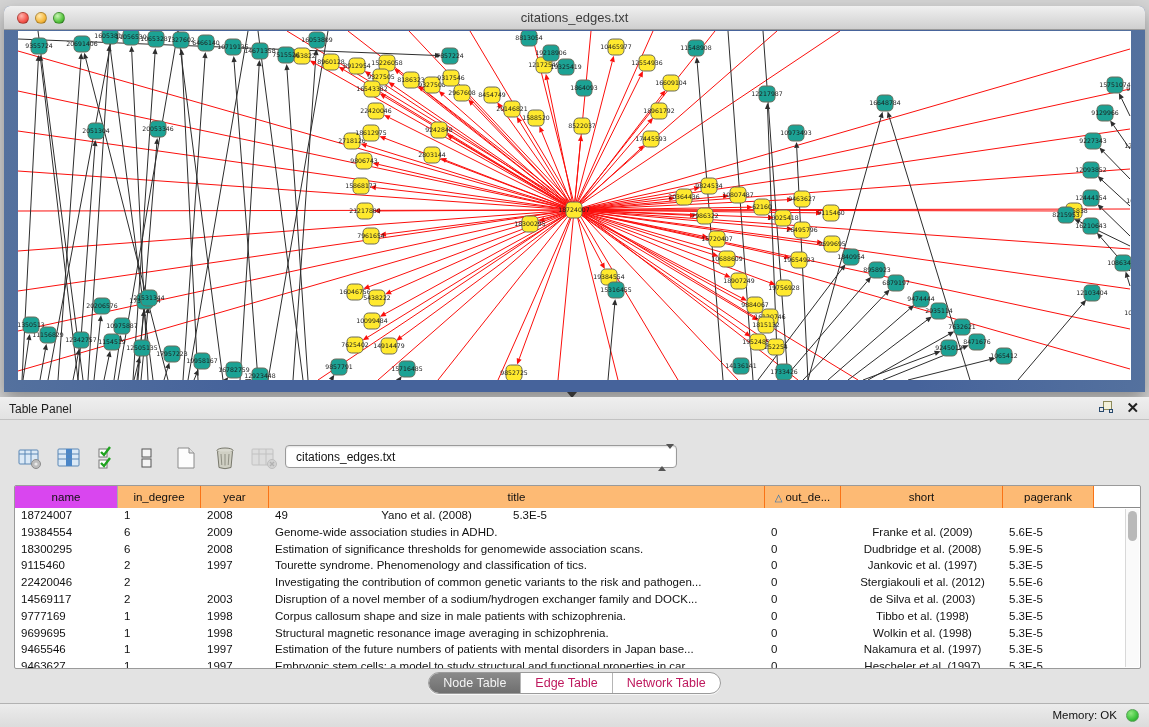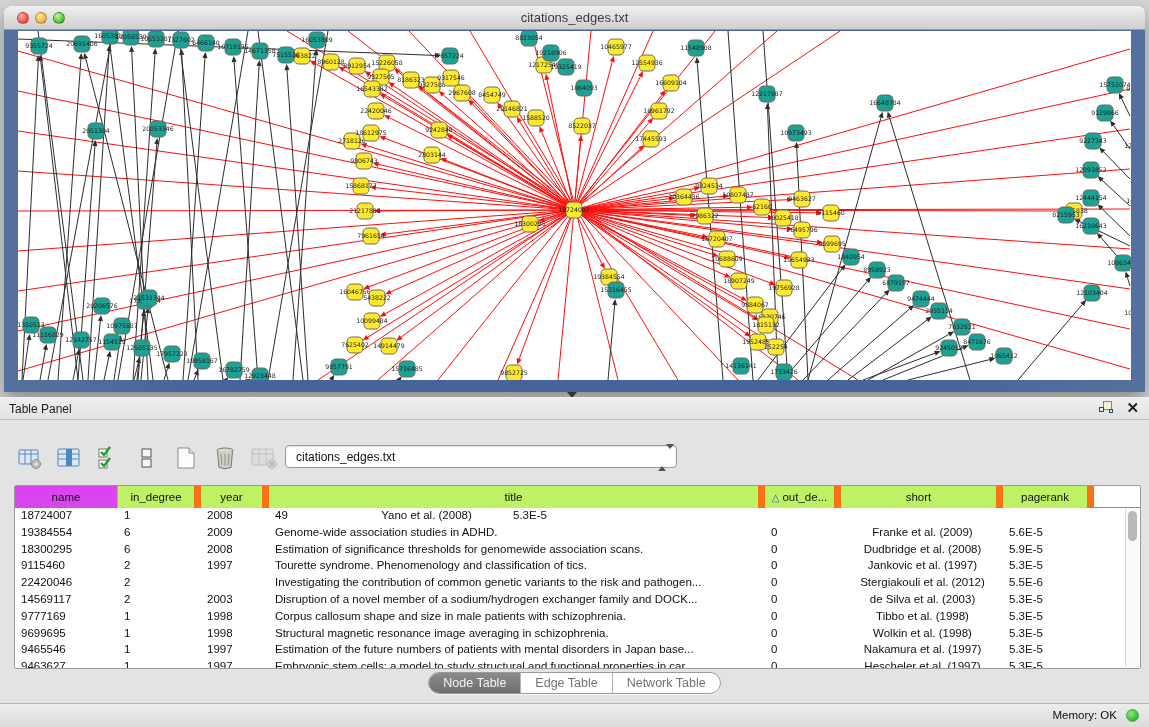--- a/index.html
+++ b/index.html
@@ -51,37 +51,37 @@
     border:1px solid #9a9a9a; border-radius:4px; box-shadow:inset 0 1px 2px rgba(0,0,0,.12); }
   .net-select .val { position:absolute; left:10px; top:4px; font-size:12px; color:#111; }
   .net-select .arrows { position:absolute; right:9px; top:3px; width:9px; }
   .net-select .arrows .up { width:0;height:0;border-left:4px solid transparent;border-right:4px solid transparent;border-bottom:5px solid #555; margin-bottom:3px;}
   .net-select .arrows .dn { width:0;height:0;border-left:4px solid transparent;border-right:4px solid transparent;border-top:5px solid #555;}
 
   
   .tablewrap { position:absolute; left:14px; top:65px; width:1127px; height:184px;
     background:#fff; border:1px solid #9a9a9a; border-radius:2px; overflow:hidden; }
   .thead { display:flex; height:22px; border-bottom:1px solid #8a8a8a; }
-  .th { height:22px; background:#bef264; border-right:7px solid #f97316; font-size:11.5px; color:#111;
+  .th { height:22px; background:#fdba74; border-right:1px solid #f97316; font-size:11.5px; color:#111;
     display:flex; align-items:center; justify-content:center; overflow:hidden; white-space:nowrap; }
   .th:first-child { background:#d946ef; border-right:1px solid #aaa; }
   .sort-tri { color:#2a6fb0; font-size:10px; margin-right:3px; }
   .tbody .tr { display:flex; height:16.8px; }
   .td { font-size:11.5px; color:#111; white-space:nowrap; overflow:hidden; padding:1px 5px 0 6px; }
   .td.center { text-align:center; }
 
   
   .vscroll { position:absolute; right:1px; top:23px; bottom:1px; width:14px; background:#fafafa; border-left:1px solid #d8d8d8; }
   .vthumb { position:absolute; left:2px; top:2px; width:9px; height:30px; background:#b9b9b9; border-radius:5px; }
 
   
   .tabs { position:absolute; left:0; right:0; top:252px; display:flex; justify-content:center; }
   .seg { display:flex; border:1px solid #9b9b9b; border-radius:11px; overflow:hidden; background:#fff;
     box-shadow:0 1px 0 rgba(255,255,255,.7); height:22px; }
-  .seg .tab { padding:3px 14px 0 14px; font-size:12.5px; color:#737373; border-right:1px solid #b5b5b5; }
+  .seg .tab { padding:3px 14px 0 14px; font-size:12.5px; color:#be185d; border-right:1px solid #b5b5b5; }
   .seg .tab:last-child { border-right:none; }
   .seg .tab.active { background:linear-gradient(#8a8a8a,#6f6f6f); color:#f4f4f4; }
 
   
   .statusbar { position:absolute; left:0; top:703px; width:1149px; height:24px;
     background:linear-gradient(#ececec,#dcdcdc); border-top:1px solid #b2b2b2; }
   .mem { position:absolute; right:32px; top:5px; font-size:11.5px; color:#111; }
   .memdot { position:absolute; right:10px; top:5px; width:13px; height:13px; border-radius:50%;
     background:radial-gradient(circle at 35% 30%, #8fe87f, #3cc23c 60%, #239423); border:1px solid #57a257; }
 </style>

